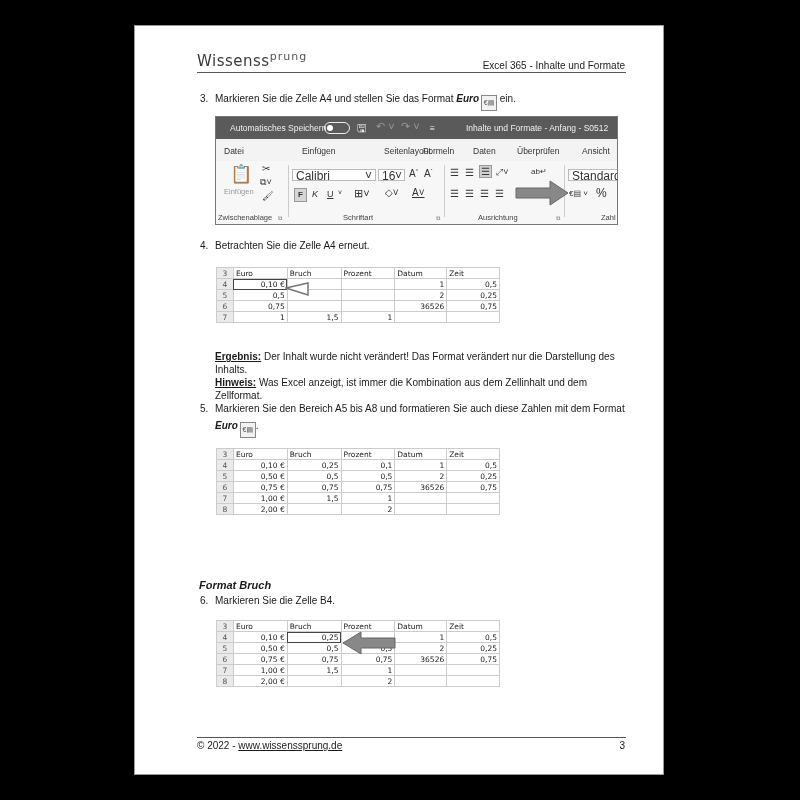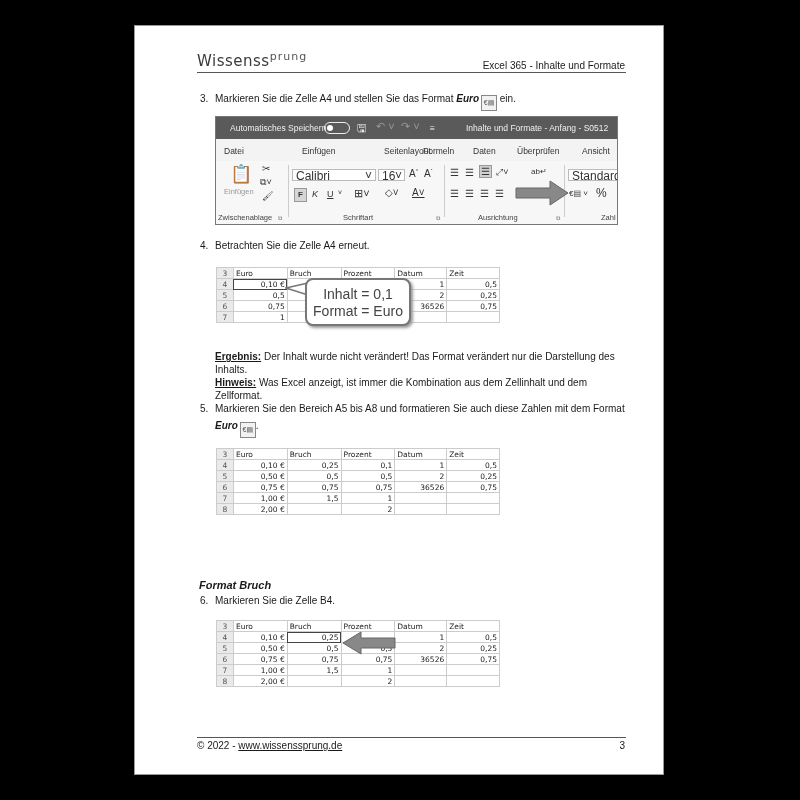--- a/index.html
+++ b/index.html
@@ -172,24 +172,20 @@
           <td class="v">1,5</td>
       <td class="v">1</td>
           <td class="v"></td>
       <td class="v"></td>
     </tr>
   </tbody>
     </table>
   <svg class="abs" style="left:150px;top:256px;" width="24" height="14">
     <polygon points="1,6 23,1 23,13" fill="#fff" stroke="#777" stroke-width="1.5"></polygon>
   </svg>
-  <div class="abs callout">
-    <div>Inhalt = 0,1</div>
-    <div>Format = Euro</div>
-  </div>
 
   <div class="abs txt" style="left:80px;top:350px;width:390px;">
     <b class="u">Hinweis:</b><span> Was Excel anzeigt, ist immer die Kombination aus dem Zellinhalt und dem Zellformat.</span>
   </div>
   <div class="abs txt" style="left:80px;top:324px;width:400px;">
     <b class="u">Ergebnis:</b><span> Der Inhalt wurde nicht verändert! Das Format verändert nur die Darstellung des Inhalts.</span>
   </div>
 
   <div class="abs txt" style="left:65px;top:376px;">5.</div>
   <div class="abs txt" style="left:80px;top:376px;width:420px;">Markieren Sie den Bereich A5 bis A8 und formatieren Sie auch diese Zahlen mit dem Format</div>

